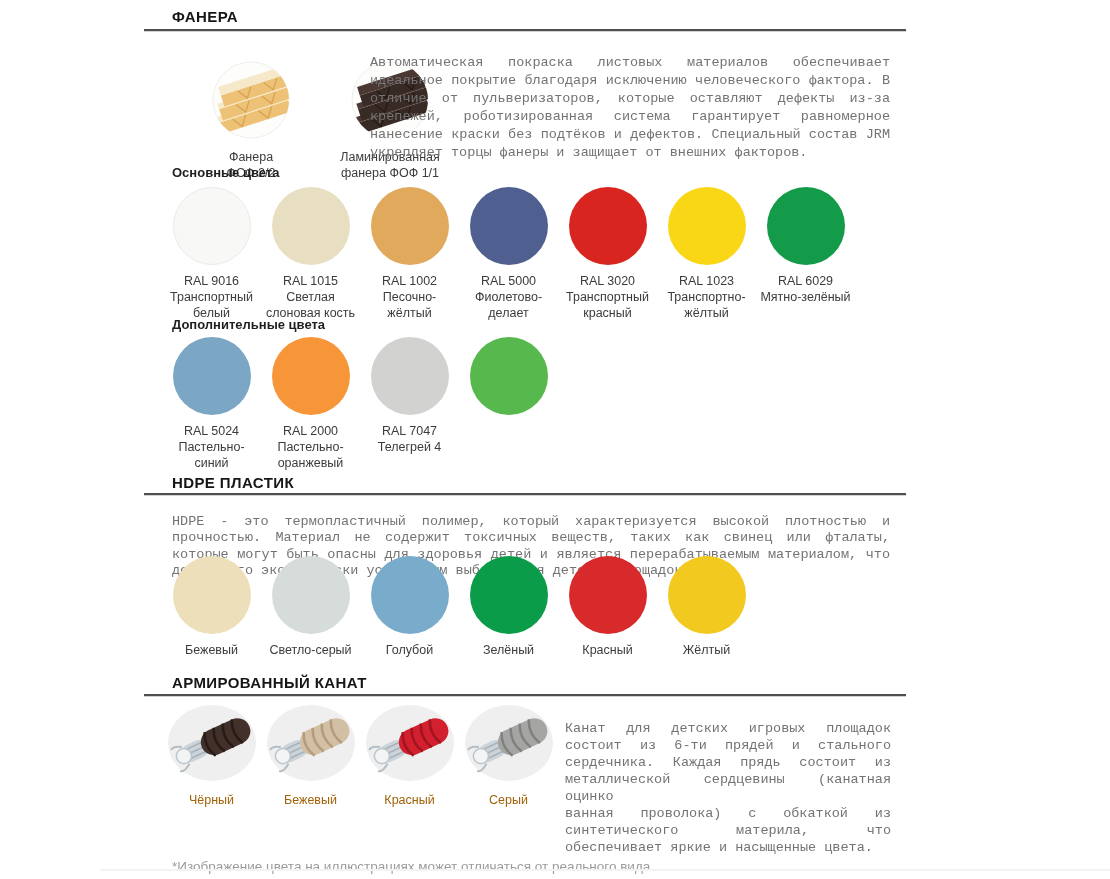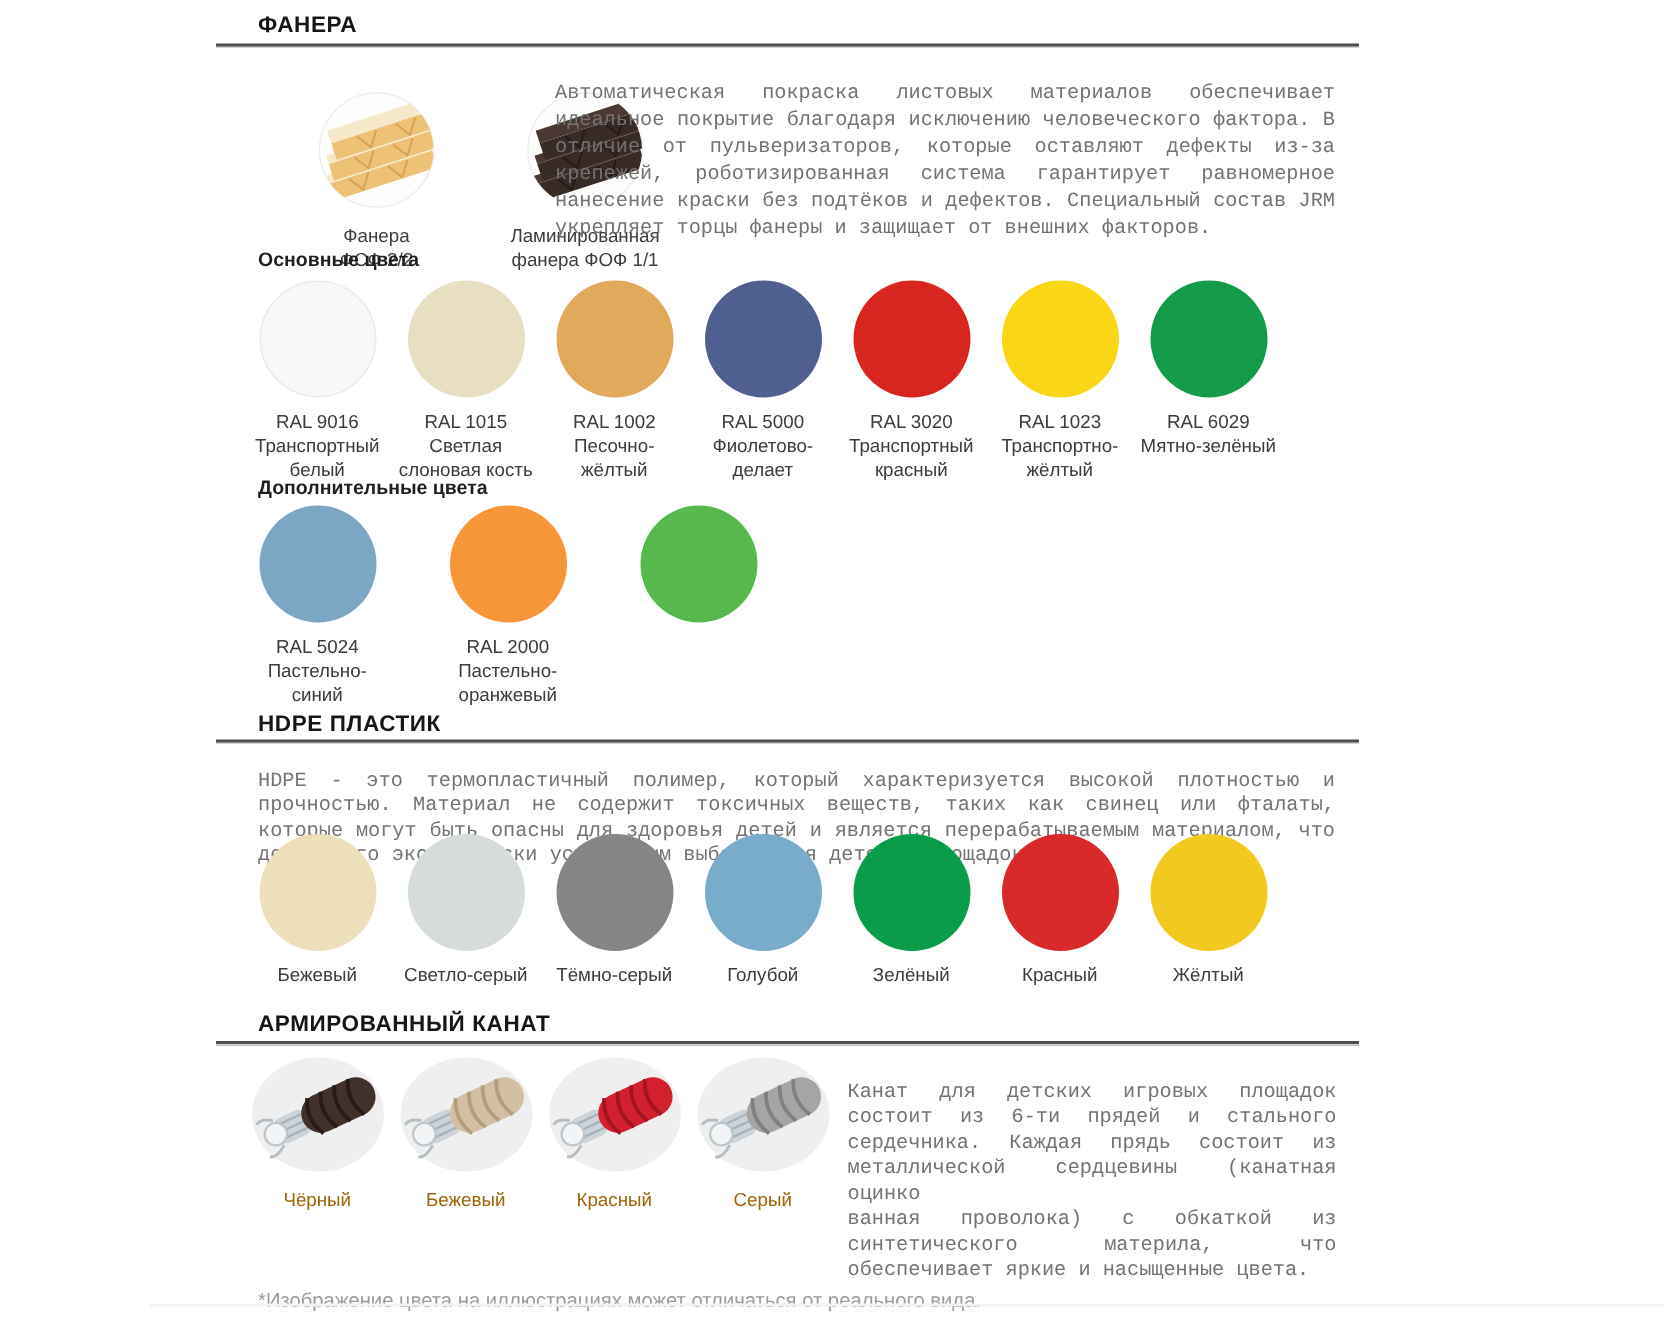--- a/index.html
+++ b/index.html
@@ -33,21 +33,21 @@
   .subhead{
     position:absolute;left:172px;margin:0;
     font-size:13px;font-weight:bold;color:#1f1f1f;
   }
   #subhead-main{top:165px;}
   #subhead-add{top:317px;}
 
   .row{position:absolute;display:flex;}
   #ply-figs{top:45px;left:172px;}
   #main-row{top:187px;left:162px;}
-  #add-row{top:337px;left:162px;gap:28px;}
+  #add-row{top:337px;left:162px;}
   #hdpe-row{top:556px;left:162px;}
   #rope-row{top:704px;left:162px;}
 
   .fig{width:78px;margin-right:21px;text-align:center;}
   .fig svg{display:block;}
   .fig-cap{
     margin:10px -21px 0;font-size:12.5px;line-height:16px;color:#3c3c3c;
     white-space:pre-line;
   }
 
@@ -191,46 +191,47 @@
   </div>
   <div class="swatch">
     <div class="dot" style="background: rgb(247, 149, 57);"></div>
     <div class="swatch-cap">
       <span class="code">RAL 2000</span>
       <span class="cname">Пастельно-
 оранжевый</span>
     </div>
   </div>
   <div class="swatch">
+    <div class="dot" style="background: rgb(210, 211, 208);"></div>
+    <div class="swatch-cap">
+      <span class="code">RAL 7047</span>
+      <span class="cname">Телегрей 4</span>
+    </div>
+  </div>
+  <div class="swatch">
     <div class="dot" style="background: rgb(87, 184, 78);"></div>
   </div>
 </div>
 
 <h2 id="sec2-title" class="sec-title">HDPE ПЛАСТИК</h2>
 <div id="sec2-rule" class="sec-rule"></div>
 
 <p id="hdpe-desc" class="abs body-text">HDPE - это термопластичный полимер, который характеризуется высокой плотностью и прочностью. Материал не содержит токсичных веществ, таких как свинец или фталаты, которые могут быть опасны для здоровья детей и является перерабатываемым материалом, что делает его экологически устойчивым выбором для детских площадок.</p>
 
 <div id="hdpe-row" class="row">
   <div class="swatch">
     <div class="dot" style="background: rgb(236, 223, 186);"></div>
     <div class="swatch-cap">
         <span class="cname">Бежевый</span>
       </div>
   </div>
   <div class="swatch">
     <div class="dot" style="background: rgb(213, 220, 217);"></div>
     <div class="swatch-cap">
         <span class="cname">Светло-серый</span>
-      </div>
-  </div>
-  <div class="swatch">
-    <div class="dot" style="background: rgb(134, 133, 131);"></div>
-    <div class="swatch-cap">
-        <span class="cname">Тёмно-серый</span>
       </div>
   </div>
   <div class="swatch">
     <div class="dot" style="background: rgb(121, 171, 202);"></div>
     <div class="swatch-cap">
         <span class="cname">Голубой</span>
       </div>
   </div>
   <div class="swatch">
     <div class="dot" style="background: rgb(11, 156, 73);"></div>

